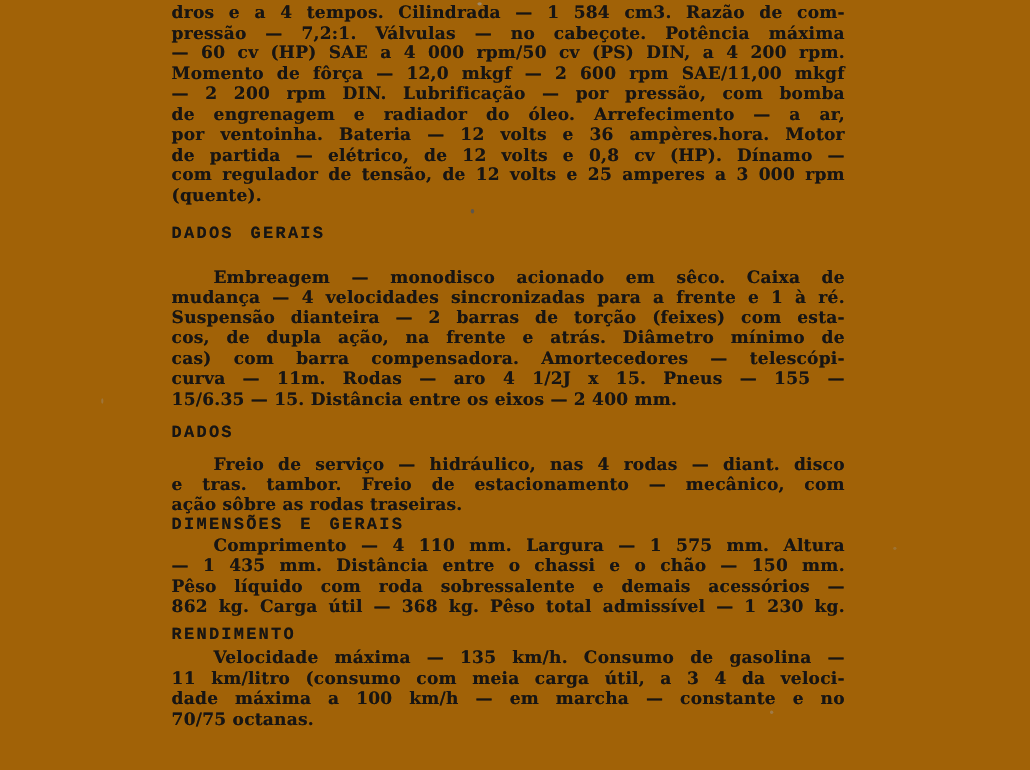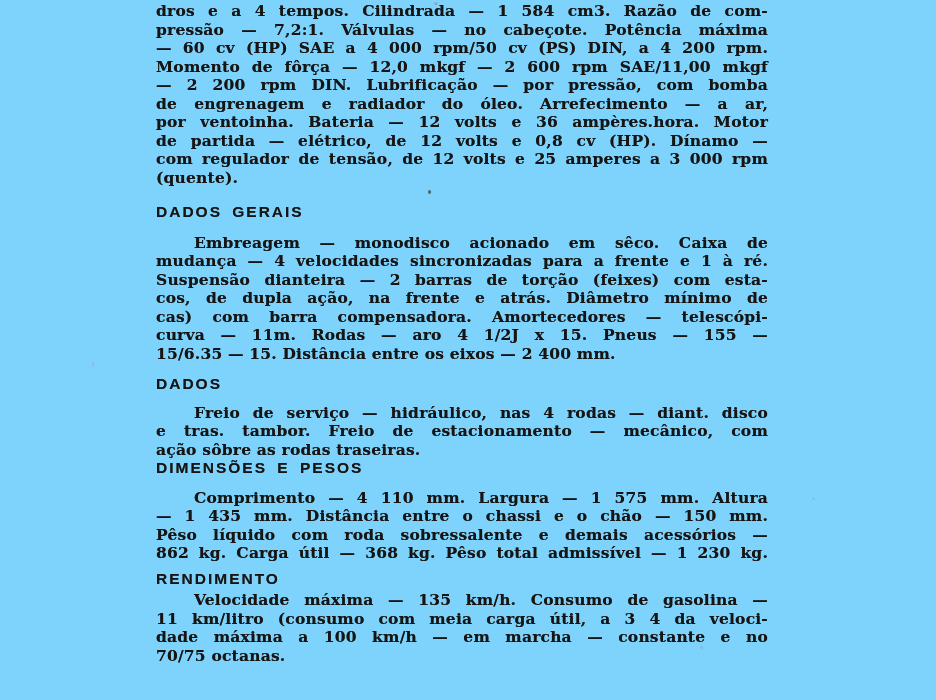--- a/index.html
+++ b/index.html
@@ -8,21 +8,21 @@
     width: 936px;
     height: 700px;
     overflow: hidden;
     background: #fdfdfc;
     font-family: "DejaVu Serif", serif;
   }
   .page {
     position: relative;
     width: 936px;
     height: 700px;
-    background: #7dd3fc;
+    background: #a16207;
   }
   .doc {
     position: absolute;
     left: 156px;
     top: 2px;
     width: 612px;
     filter: blur(0.3px) contrast(1.05);
   }
   .ln {
     font-family: "DejaVu Serif", serif;
@@ -32,36 +32,36 @@
     color: #1c1a19;
     letter-spacing: 0.2px;
     text-align: justify;
     text-align-last: justify;
     text-shadow: 0 0 0.5px rgba(20,18,16,0.55);
     white-space: normal;
   }
   .ln.end { text-align-last: left; }
   .ln.ind { text-indent: 38px; }
   .hd {
-    font-family: Liberation Sans, sans-serif;
+    font-family: Liberation Mono, monospace;
     font-weight: 700;
     font-size: 15.5px;
     line-height: 18.5px;
     color: #1c1a19;
     letter-spacing: 2px;
     word-spacing: 4px;
     text-shadow: 0 0 0.5px rgba(20,18,16,0.55);
   }
   
   .doc > :nth-child(2) { margin-top: 16px; }  
-  .doc > :nth-child(3) { margin-top: 12px; }
+  .doc > :nth-child(3) { margin-top: 21px; }
   .doc > :nth-child(4) { margin-top: 12px; }  
   .doc > :nth-child(5) { margin-top: 10px; }
   .doc > :nth-child(6) { margin-top: 0; }     
-  .doc > :nth-child(7) { margin-top: 11px; }
+  .doc > :nth-child(7) { margin-top: 0; }
   .doc > :nth-child(8) { margin-top: 7px; }  
   .doc > :nth-child(9) { margin-top: 3px; }
   .speck {
     position: absolute;
     background: #9d9a96;
     border-radius: 50%;
     opacity: 0.7;
   }
   .s1 { left: 434px; top: 2px;  width: 4px; height: 3px; }
   .s2 { left: 428px; top: 190px; width: 3px; height: 4px; opacity: 0.9; background: #555; }
@@ -95,21 +95,21 @@
         <div class="ln">cas) com barra compensadora. Amortecedores — telescópi-</div>
         <div class="ln">curva — 11m. Rodas — aro 4 1/2J x 15. Pneus — 155 —</div>
         <div class="ln end">15/6.35 — 15. Distância entre os eixos — 2&nbsp;400 mm.</div>
       </div>
       <div class="hd">DADOS</div>
       <div class="para">
         <div class="ln ind">Freio de serviço — hidráulico, nas 4 rodas — diant. disco</div>
         <div class="ln">e tras. tambor. Freio de estacionamento — mecânico, com</div>
         <div class="ln end">ação sôbre as rodas traseiras.</div>
       </div>
-      <div class="hd">DIMENSÕES E PESOS</div>
+      <div class="hd">DIMENSÕES E GERAIS</div>
       <div class="para">
         <div class="ln ind">Comprimento — 4&nbsp;110 mm. Largura — 1&nbsp;575 mm. Altura</div>
         <div class="ln">— 1&nbsp;435 mm. Distância entre o chassi e o chão — 150 mm.</div>
         <div class="ln">Pêso líquido com roda sobressalente e demais acessórios —</div>
         <div class="ln">862 kg. Carga útil — 368 kg. Pêso total admissível — 1&nbsp;230 kg.</div>
       </div>
       <div class="hd">RENDIMENTO</div>
       <div class="para">
         <div class="ln ind">Velocidade máxima — 135 km/h. Consumo de gasolina —</div>
         <div class="ln">11 km/litro (consumo com meia carga útil, a 3 4 da veloci-</div>

